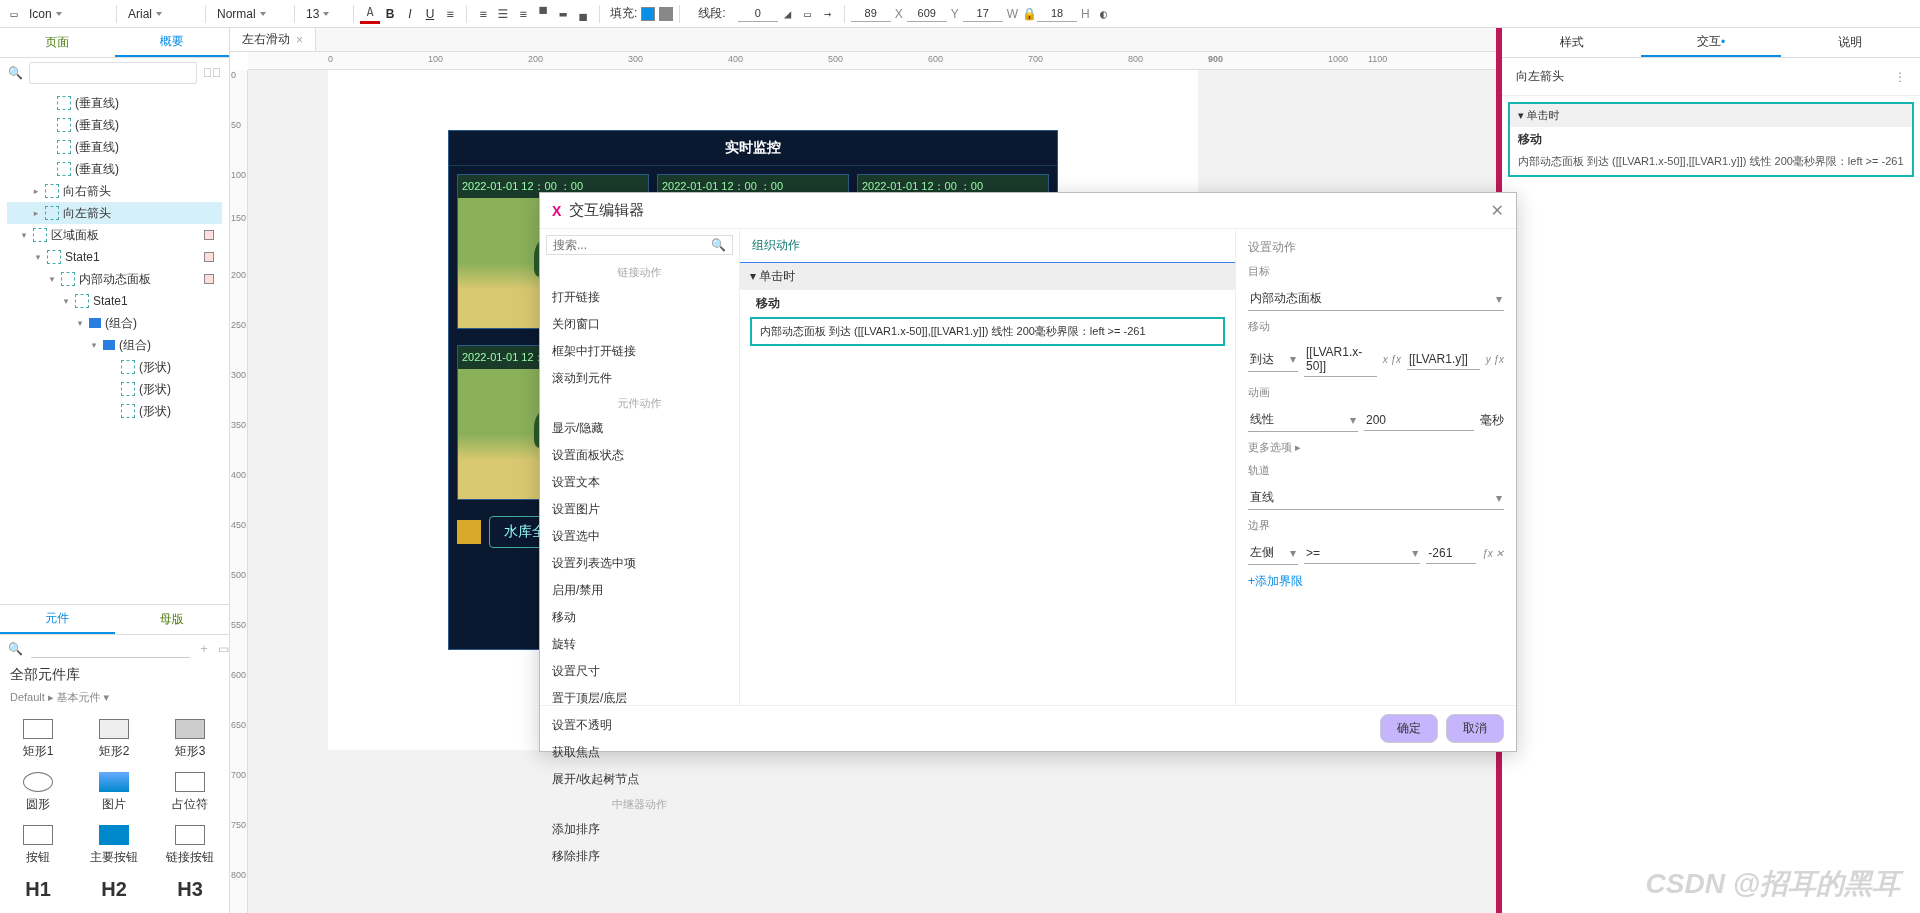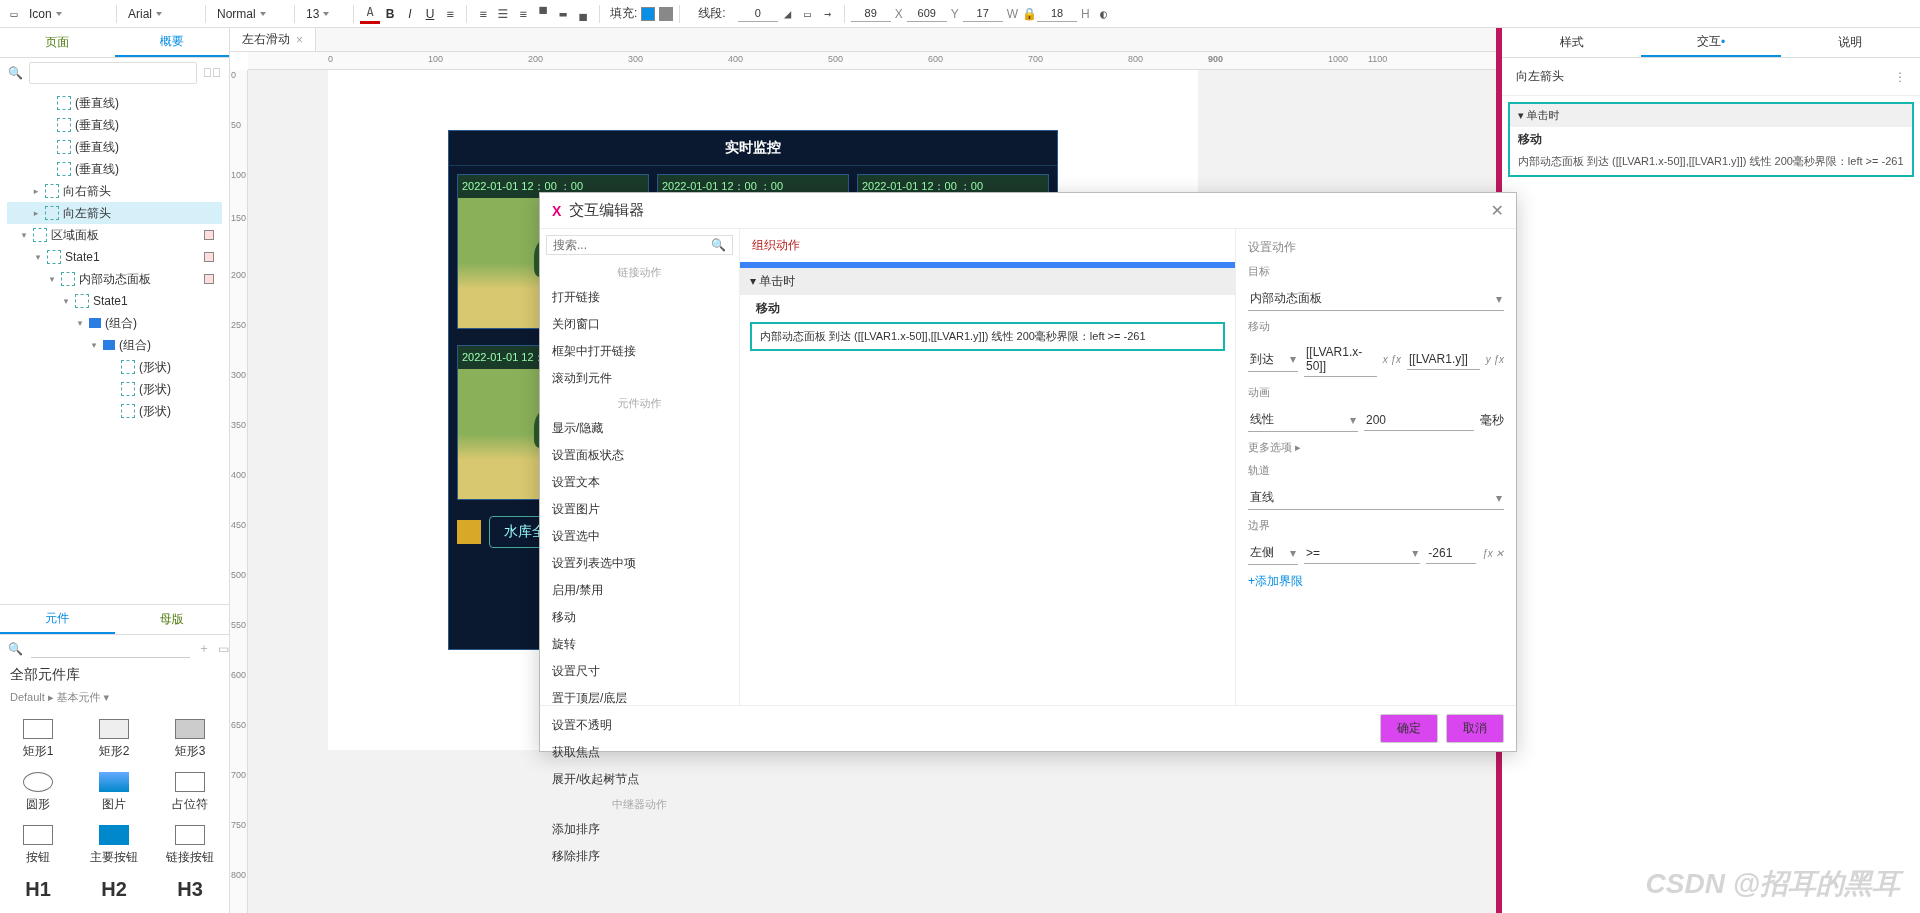--- a/index.html
+++ b/index.html
@@ -71,34 +71,34 @@
 .modal-body{flex:1;display:flex;min-height:0}
 .col1{width:200px;border-right:1px solid #eee;display:flex;flex-direction:column}
 .sub-tabs{display:flex;border-bottom:1px solid #eee}
 .sub-tab{flex:1;padding:8px 4px;text-align:center;font-size:11px;color:#888}
 .sub-tab.active{color:#0a8fe6;border-bottom:2px solid #0a8fe6}
 .search-box{margin:6px;border:1px solid #ddd;display:flex;align-items:center;padding:2px 6px}
 .search-box input{flex:1;border:none;outline:none}
 .cat{text-align:center;color:#aaa;padding:4px;font-size:11px}
 .action-item{padding:5px 12px;cursor:pointer}
 .col2{flex:1;border-right:1px solid #eee;display:flex;flex-direction:column}
-.col2-head{padding:8px 12px;color:#b91c1c;border-bottom:6px solid #3b82f6}
+.col2-head{padding:8px 12px;color:#0f766e;border-bottom:1px solid #3b82f6}
 .evt-head{background:#eee;padding:5px 10px}
 .act-row{padding:5px 16px;font-weight:bold}
 .act-box{margin:0 10px;border:2px solid #15b5b0;padding:5px 8px;font-size:11px}
 .col3{width:280px;padding:10px 12px;display:flex;flex-direction:column;gap:8px}
 .fld-lbl{font-size:11px;color:#888}
 .fld-val{border-bottom:1px solid #aaa;padding:3px 2px;display:flex;align-items:center;justify-content:space-between}
 .fld-val .dd{color:#888}
 .inline{display:flex;gap:6px;align-items:center}
 .inline .fld-val{flex:1}
 .fx{font-size:10px;color:#888;font-style:italic}
 .add-link{color:#0a8fe6;cursor:pointer}
 .modal-foot{border-top:1px solid #eee;display:flex;justify-content:flex-end;padding:8px 12px;gap:8px}
-.modal-foot button{padding:5px 16px;border:1px solid #ccc;background:#d946ef;border-radius:2px}
+.modal-foot button{padding:5px 16px;border:1px solid #ccc;background:#c4b5fd;border-radius:8px}
 .watermark{position:absolute;right:20px;bottom:10px;font-size:28px;color:rgba(150,150,150,.4);font-weight:bold;font-style:italic;z-index:20}
 </style>
 </head>
 <body>
 
 <div class="toolbar">
   <div class="tb-ico">▭</div>
   <div class="tb-sel" style="width:86px">
       <span>Icon</span>
       <span class="dd"></span>

